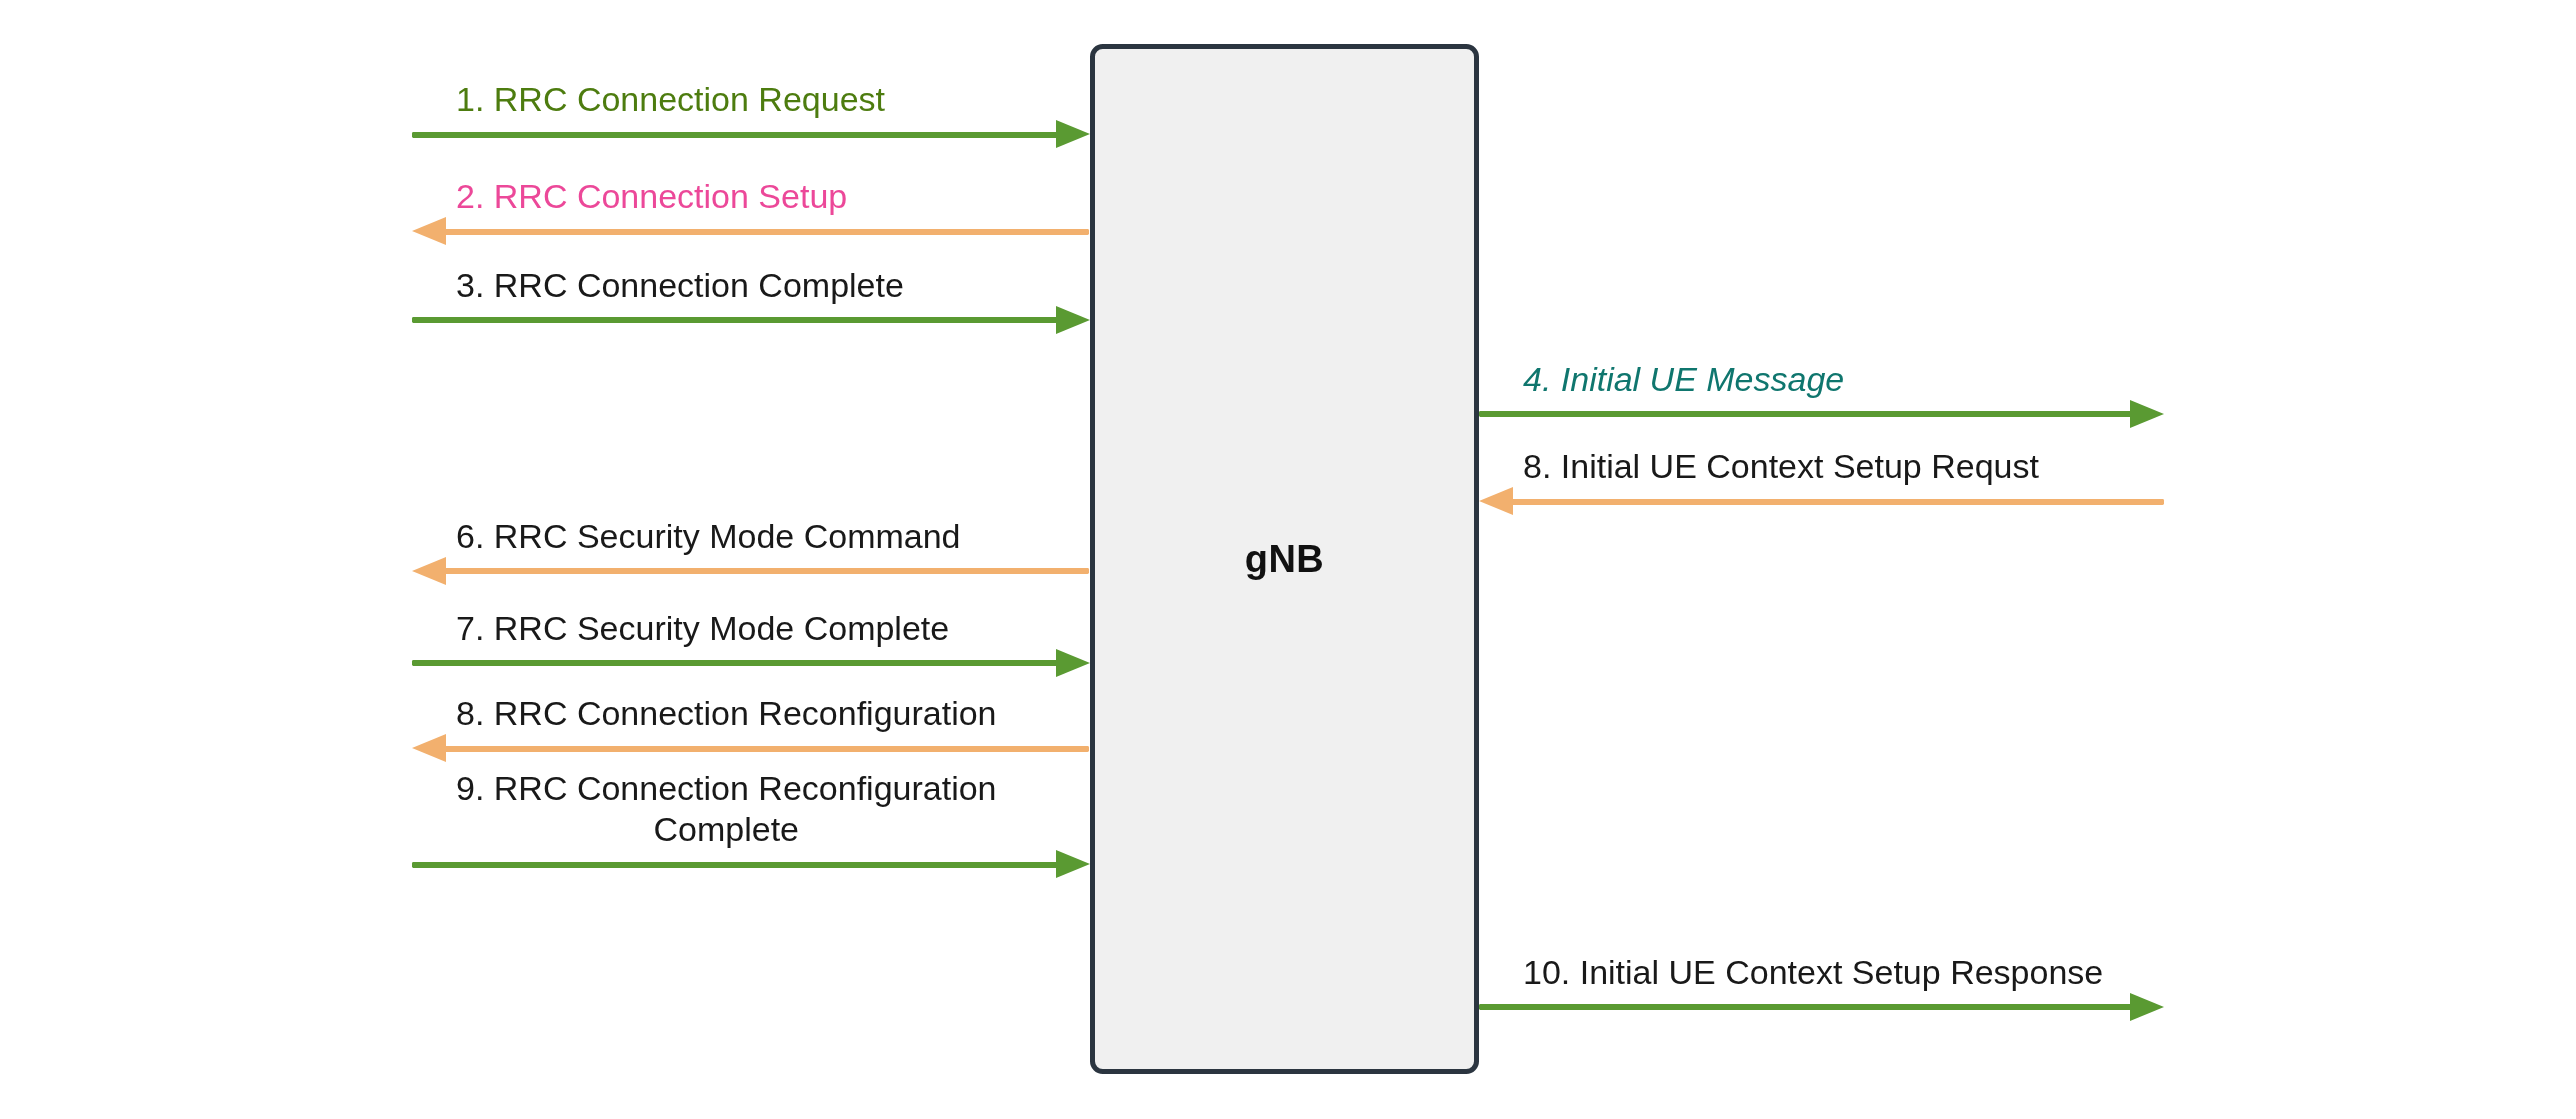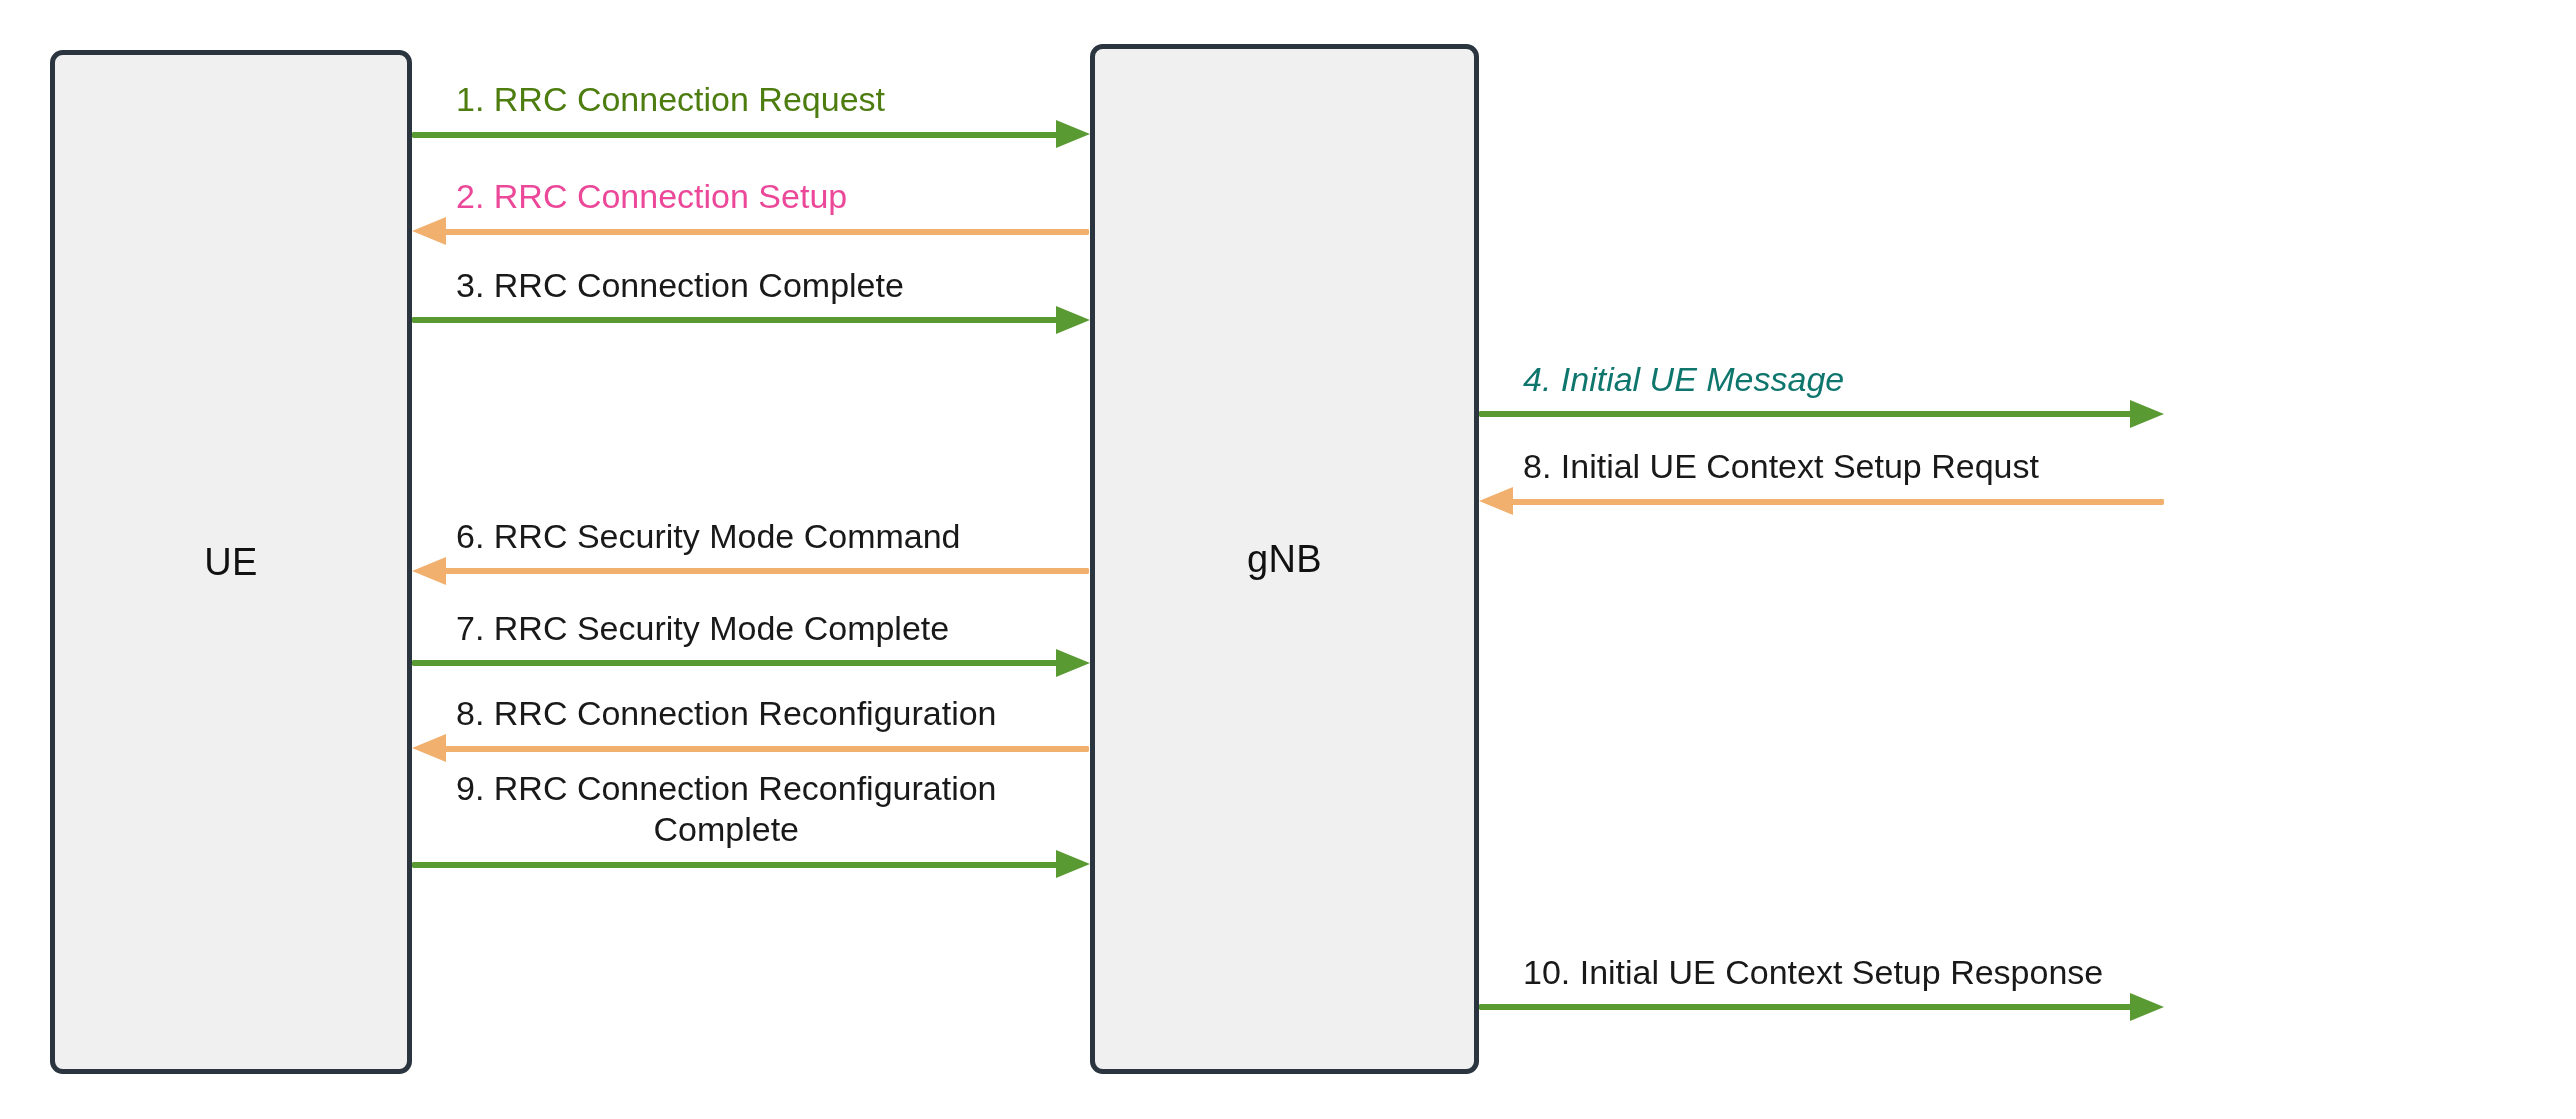--- a/index.html
+++ b/index.html
@@ -12,41 +12,38 @@
   }
   .entity-box{
     position:absolute;
     background:#f0f0f0;
     border:5px solid #2b3540;
     border-radius:12.7px;
     display:flex;align-items:center;justify-content:center;
     box-sizing:border-box;
   }
   .box-ue  {left:50px;  top:50px; width:362px; height:1024px;}
-  .box-gnb {left:1090px;top:44px; width:389px; height:1030px;}
+  .box-gnb {left:1090px;top:44px; width:389px; height:1030px;font-weight:bold;}
   .box-core{left:2164px;top:50px; width:368px; height:1024px;}
   .entity-label{
     font-size:38px;color:#111111;letter-spacing:0.4px;white-space:nowrap;
   }
   .msg-label{
     position:absolute;
     font-size:34px;line-height:41px;color:#191919;
     text-align:center;white-space:nowrap;
   }
   .arrow-shaft{position:absolute;height:5.7px;border-radius:1.4px;}
   .arrow-head{position:absolute;width:0;height:0;}
 </style>
 </head>
 <body>
 
 <div class="canvas">
 
-  <div class="entity-box box-ue" style="background: rgb(240, 240, 240); border-color: rgb(43, 53, 64);">
-    <span class="entity-label">UE</span>
-  </div>
 
   <div class="entity-box box-gnb" style="background: rgb(240, 240, 240); border-color: rgb(43, 53, 64);">
     <span class="entity-label">gNB</span>
   </div>
 
 
   <div id="messages">
       <div class="msg-label" style="color: #4d7c0f; left: 456px; top: 79px;">
         <div>1. RRC Connection Request</div>
       </div>

